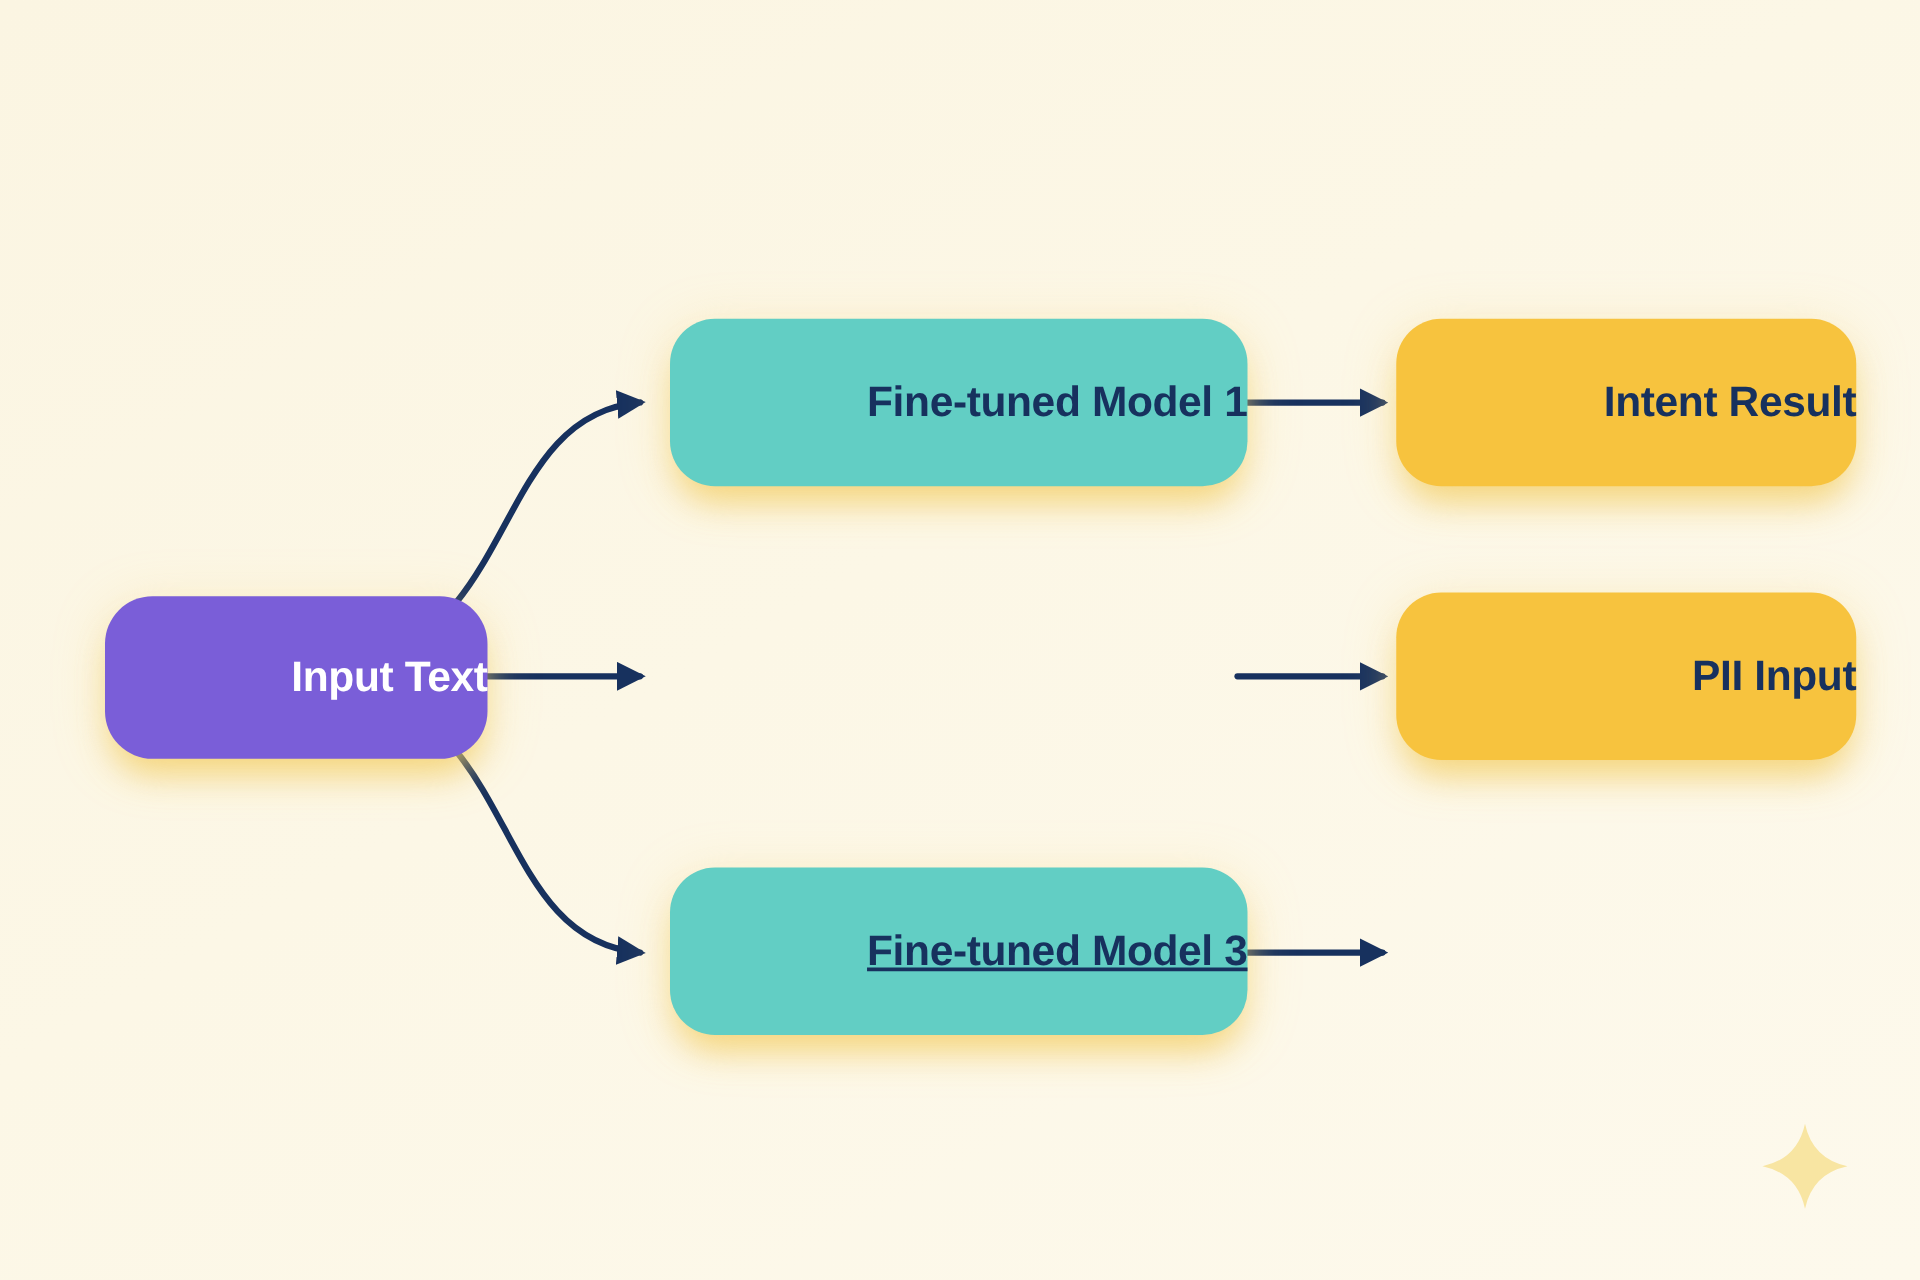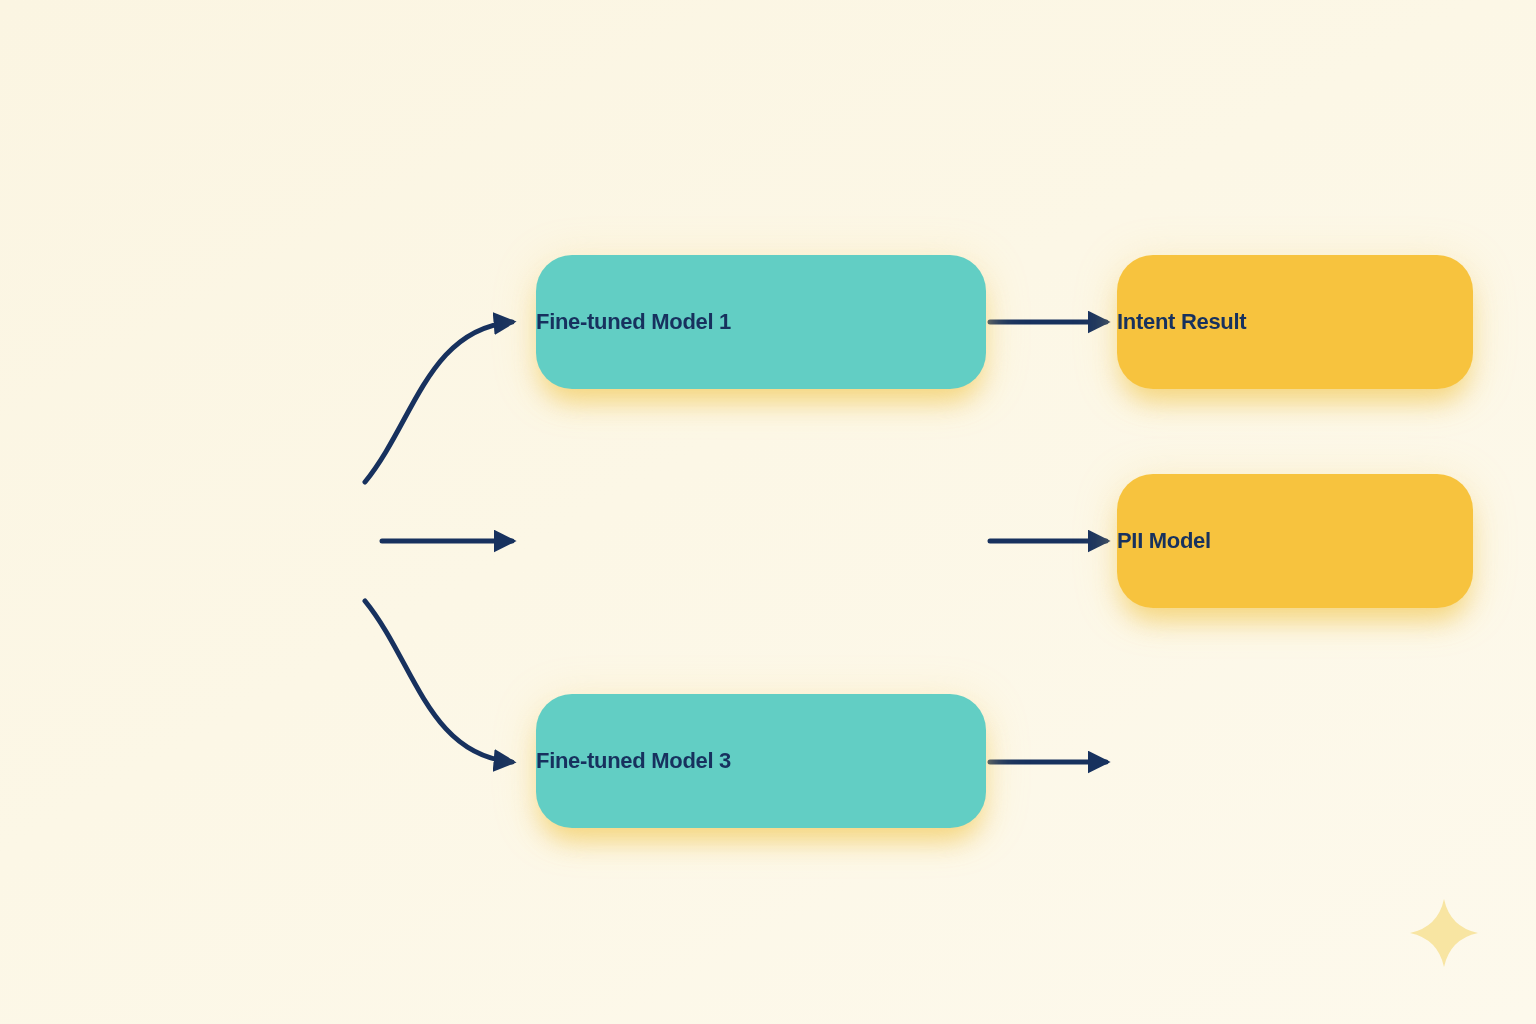--- a/index.html
+++ b/index.html
@@ -25,47 +25,48 @@
   .link {
     fill: none;
     stroke: #17315E;
     stroke-width: 5;
     stroke-linecap: round;
   }
   .node {
     position: absolute;
     display: flex;
     align-items: center;
-    justify-content: flex-start;
+    justify-content: flex-end;
     border-radius: 36px;
-    font-size: 22px;
+    font-size: 34px;
     font-weight: 700;
     letter-spacing: -0.3px;
     color: #17315E;
     text-align: center;
     box-shadow: 0 18px 26px -6px rgba(243, 206, 100, 0.75),
                 0 6px 40px rgba(246, 216, 130, 0.35);
+    padding-left: 12px;
   }
   .node-input {
     left: 84px;  top: 477px;  width: 294px; height: 130px;
     background: #7A5ED8;
     color: #FFFFFF;
     border-radius: 38px;
   }
   .node-model {
     left: 536px; width: 450px; height: 134px;
     background: #62CEC4;
   }
   .node-result {
     left: 1117px; width: 356px; height: 134px;
     background: #F7C33E;
   }
   .row-1 { top: 255px; }
   .row-2 { top: 474px; }
-  .row-3 { top: 694px; }
+  .row-3 { top: 694px; text-decoration: underline; }
   .sparkle {
     fill: #F8E5A2;
   }
 </style>
 </head>
 <body>
 
 <div class="canvas">
 
   <svg class="connectors" viewBox="0 0 1536 1024" xmlns="http://www.w3.org/2000/svg" aria-hidden="true">
@@ -79,29 +80,32 @@
     <path class="link" d="M 382 541 L 512 541" marker-end="url(#arrowhead)"></path>
     <path class="link" d="M 365 601 C 414 661, 428 755, 512 762" marker-end="url(#arrowhead)"></path>
 
     <path class="link" d="M 990 322 L 1106 322" marker-end="url(#arrowhead)"></path>
     <path class="link" d="M 990 541 L 1106 541" marker-end="url(#arrowhead)"></path>
     <path class="link" d="M 990 762 L 1106 762" marker-end="url(#arrowhead)"></path>
 
     <path class="sparkle" d="M 1444 899 Q 1450 927 1478 933 Q 1450 939 1444 967 Q 1438 939 1410 933 Q 1438 927 1444 899 Z"></path>
   </svg>
 
+  <div class="node node-input">
+    <span>Input Text</span>
+  </div>
 
   <div class="node node-model row-1">
     <span>Fine-tuned Model 1</span>
   </div>
   <div class="node node-result row-1">
     <span>Intent Result</span>
   </div>
 
   <div class="node node-result row-2">
-    <span>PII Model</span>
+    <span>PII Input</span>
   </div>
 
   <div class="node node-model row-3">
     <span>Fine-tuned Model 3</span>
   </div>
 
 </div>
 
 </body></html>

